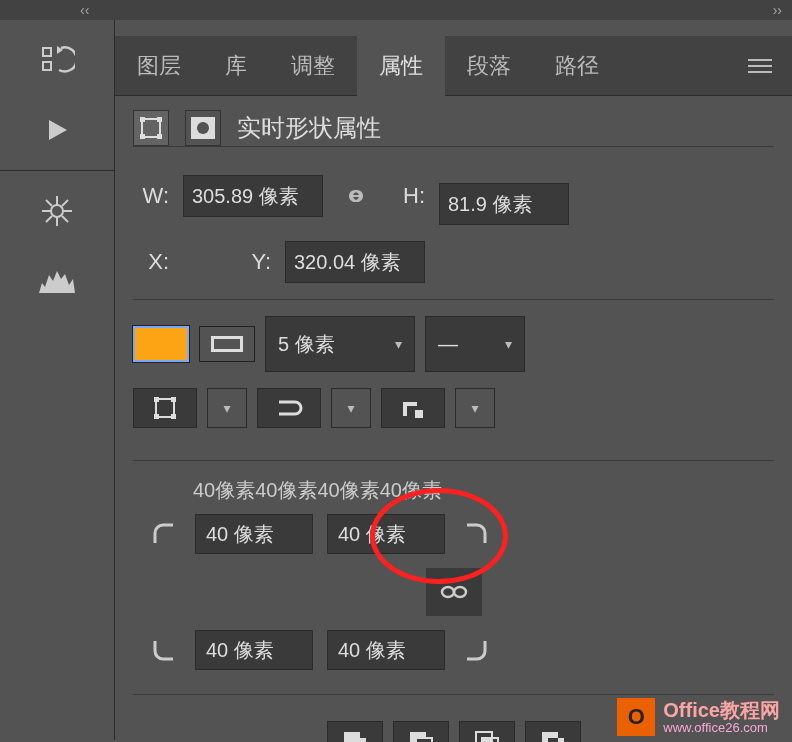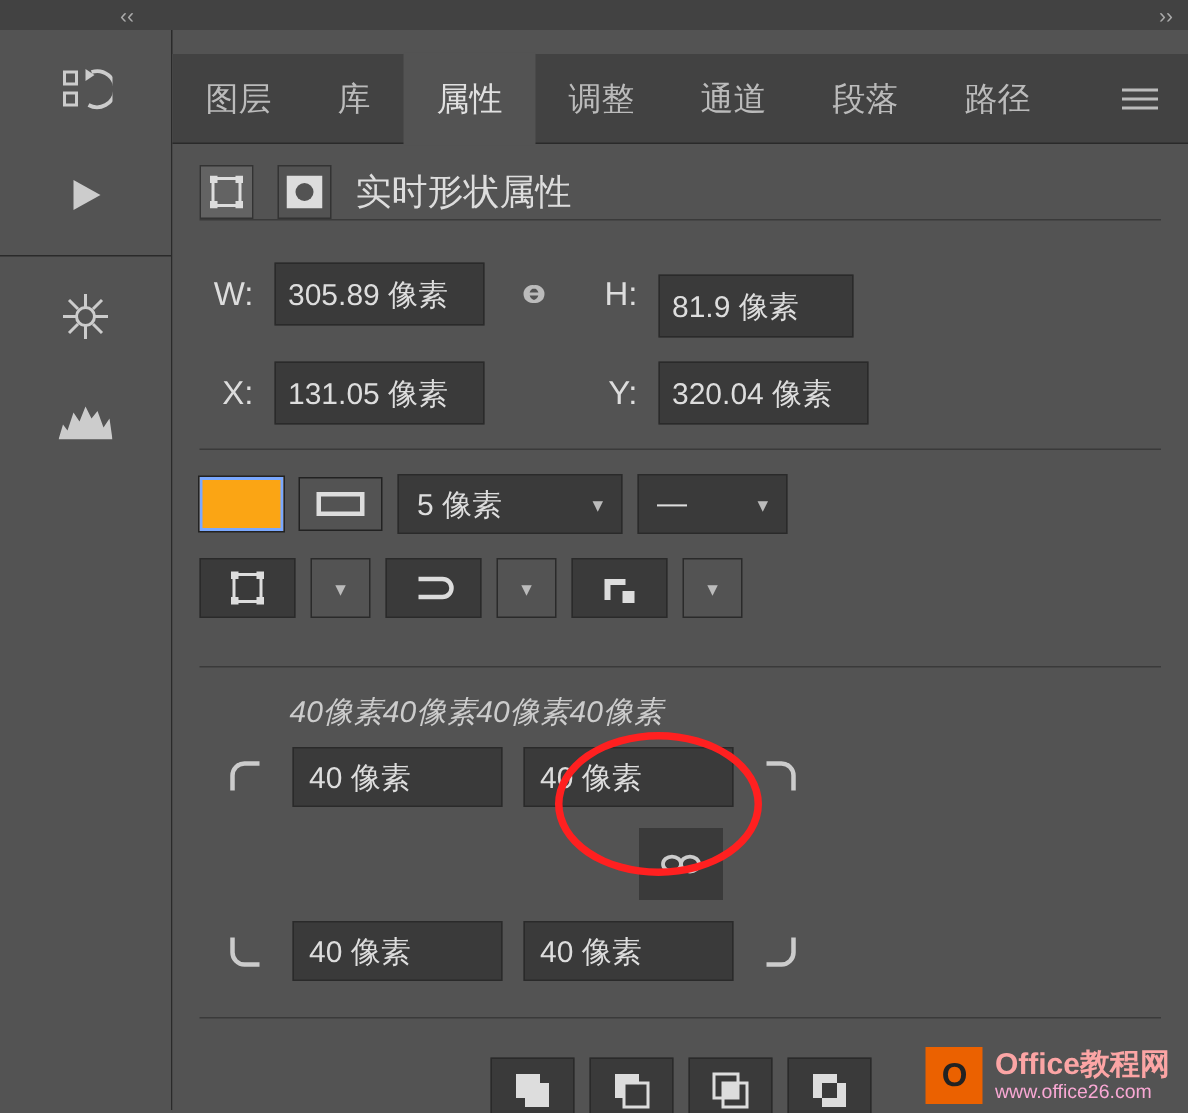--- a/index.html
+++ b/index.html
@@ -145,21 +145,21 @@
     .stroke-inner {
       width: 32px;
       height: 16px;
       border: 3px solid #ddd;
     }
     .select-box {
       background: #3a3a3a;
       border: 1px solid #2a2a2a;
       color: #ddd;
       padding: 6px 12px;
-      height: 40px;
+      height: 56px;
       display: flex;
       align-items: center;
       gap: 20px;
       font-size: 20px;
     }
     .dd-arrow { font-size: 14px; color:#bbb;}
     .icon-select-row { display:flex; gap:10px; margin-bottom:16px; padding-bottom:16px;  }
     .icon-select {
       background:#3a3a3a; border:1px solid #2a2a2a; height:40px; width:64px;
       display:flex; align-items:center; justify-content:center; color:#ddd;
@@ -167,29 +167,29 @@
     .dd-btn {
       background:#535353; border:1px solid #2a2a2a; height:40px; width:40px;
       display:flex; align-items:center; justify-content:center; color:#bbb;
     }
     .radius-section {
       border-top:1px solid #3a3a3a;
       border-bottom:1px solid #3a3a3a;
       padding:16px 0;
       margin-bottom:20px;
     }
-    .radius-header { font-size:20px; color:#ccc; margin-left:60px; margin-bottom:10px;font-style:italic;}
+    .radius-header { font-size:20px; color:#ccc; margin-left:60px; margin-bottom:10px;}
     .radius-row { display:flex; align-items:center; gap:14px; margin-bottom:8px;}
     .corner-icon {
       width:34px;height:34px;display:flex;align-items:center;justify-content:center;
       font-size:24px;color:#ccc;
     }
     .radius-input {
       background:#3a3a3a;border:1px solid #2a2a2a;color:#ddd;
-      padding:6px 10px;width:140px;height:40px;font-size:20px;
+      padding:6px 10px;width:118px;height:40px;font-size:20px;
     }
     .link-center-row { display:flex; justify-content:center; margin:14px 0; position:relative;}
     .link-center {
       width:56px;height:48px;background:#3a3a3a;
       display:flex;align-items:center;justify-content:center;color:#ccc;font-size:22px;
     }
     .annotation {
       position:absolute; left:400px; top:475px;
       color:#ff2020; font-size:30px; font-weight:bold;
       text-shadow:1px 1px 2px rgba(0,0,0,0.4);
@@ -264,23 +264,22 @@
     <svg width="36" height="24" viewBox="0 0 36 24">
         <path d="M0 24 L3 14 L6 18 L10 6 L14 12 L18 2 L22 10 L26 5 L30 16 L34 10 L36 24 Z" fill="#ccc"></path>
       </svg>
   </div>
 </div>
 
 <div class="main-panel">
   <div class="tab-row">
     <div class="tab">图层</div>
     <div class="tab">库</div>
+    <div class="tab">调整</div>
     <div class="tab active">属性</div>
-    <div class="tab">调整</div>
-    <div class="tab">通道</div>
     <div class="tab">段落</div>
     <div class="tab">路径</div>
     <div class="tab-menu">
       <svg width="24" height="18" viewBox="0 0 24 18">
           <line x1="0" y1="3" x2="24" y2="3" stroke="#bbb" stroke-width="2"></line>
           <line x1="0" y1="9" x2="24" y2="9" stroke="#bbb" stroke-width="2"></line>
           <line x1="0" y1="15" x2="24" y2="15" stroke="#bbb" stroke-width="2"></line>
         </svg>
     </div>
   </div>
@@ -312,21 +311,20 @@
         <svg width="26" height="18" viewBox="0 0 26 18">
             <path d="M9 9 A5 5 0 1 1 9 9.01 M17 9 A5 5 0 1 0 17 9.01 M8 9 L18 9" fill="none" stroke="#bbb" stroke-width="2"></path>
           </svg>
       </span>
       <span class="label">H:</span>
       <input class="text-input" style="width: 130px; margin-top: 16px;" value="81.9 像素">
     </div>
 
     <div class="field-row">
       <span class="label">X:</span>
-      <input class="text-input" value="131.05 像素" style="">
       <span style="width:38px"></span>
       <span class="label">Y:</span>
       <input class="text-input" value="320.04 像素" style="">
     </div>
 
     <div class="swatch-row">
       <div class="fill-swatch"></div>
       <div class="stroke-swatch">
           <div class="stroke-inner"></div>
         </div>

